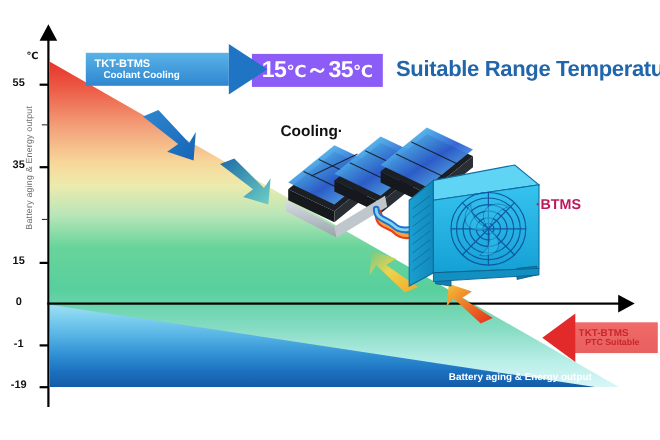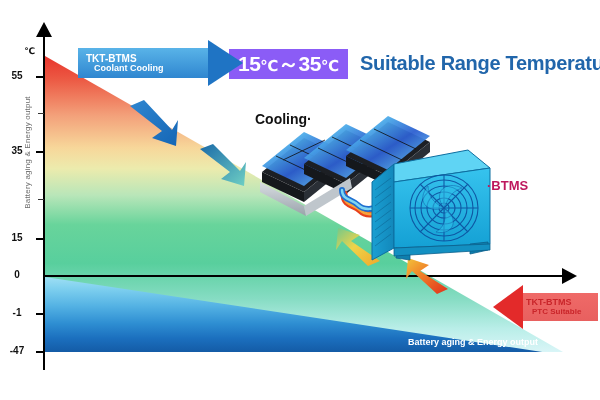--- a/index.html
+++ b/index.html
@@ -118,21 +118,21 @@
 
   <div class="tick" style="top:238px"></div>
   <div class="ytlabel" style="top:233px;left:0">15</div>
 
   <div class="ytlabel" style="top:270px;left:0">0</div>
 
   <div class="tick" style="top:313px"></div>
   <div class="ytlabel" style="top:308px;left:0">-1</div>
 
   <div class="tick" style="top:351px"></div>
-  <div class="ytlabel" style="top:346px;left:0">-47</div>
+  <div class="ytlabel" style="top:346px;left:0">-19</div>
 
   <div id="title-box">
     <span>15</span><span class="deg">℃</span><span>～</span><span>35</span><span class="deg">℃</span>
   </div>
   <div id="title-text">Suitable Range Temperature</div>
 
   <div id="cool-banner">
     <div class="l1">TKT-BTMS</div>
     <div class="l2">Coolant Cooling</div>
   </div>

